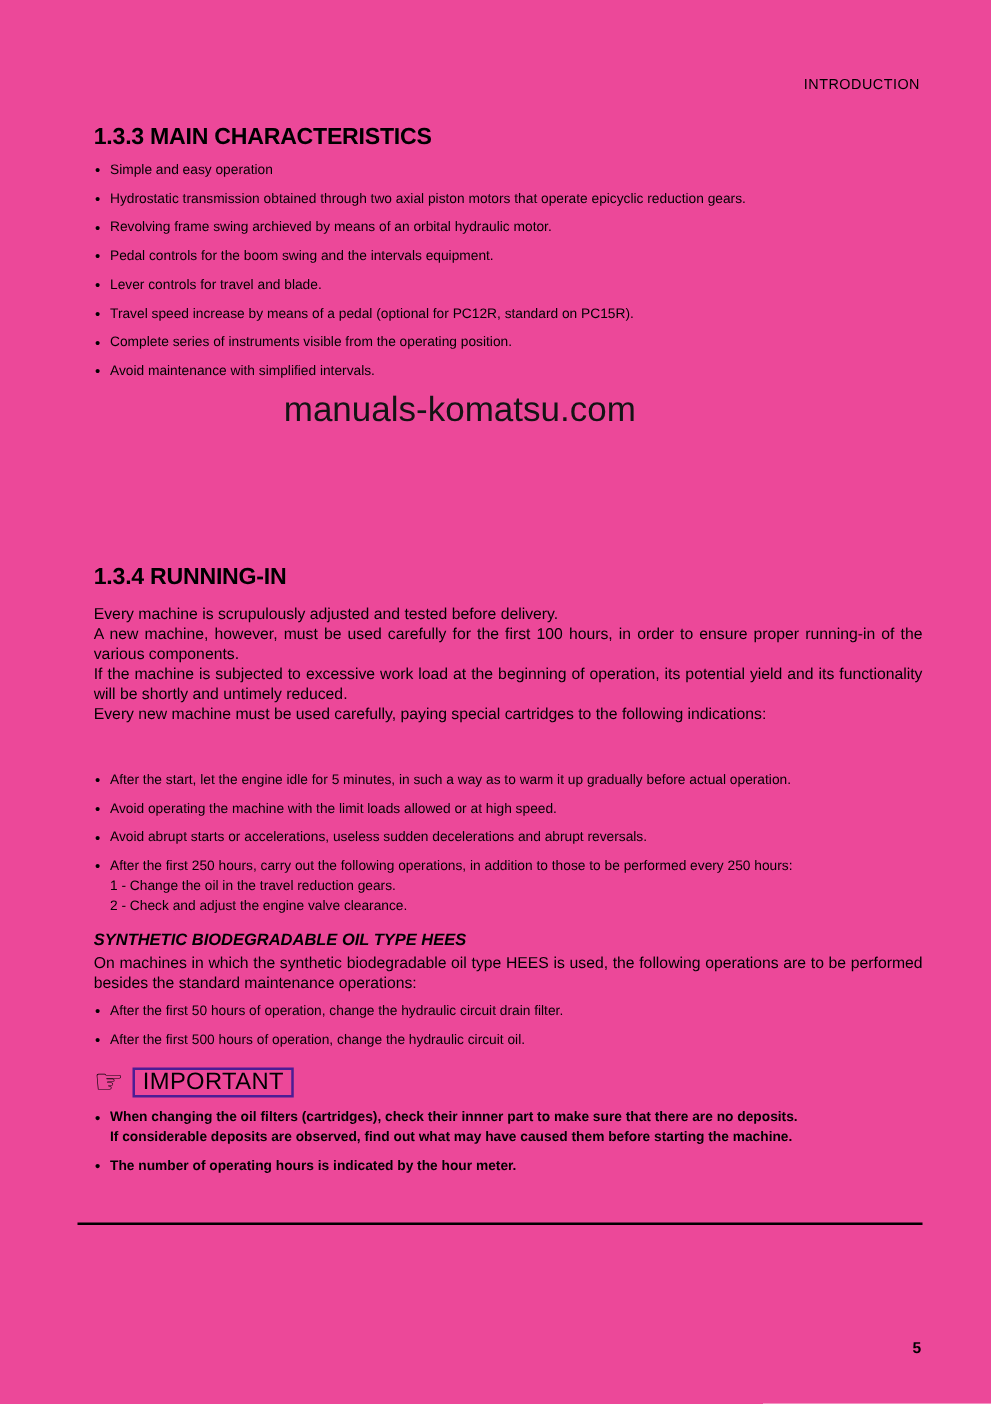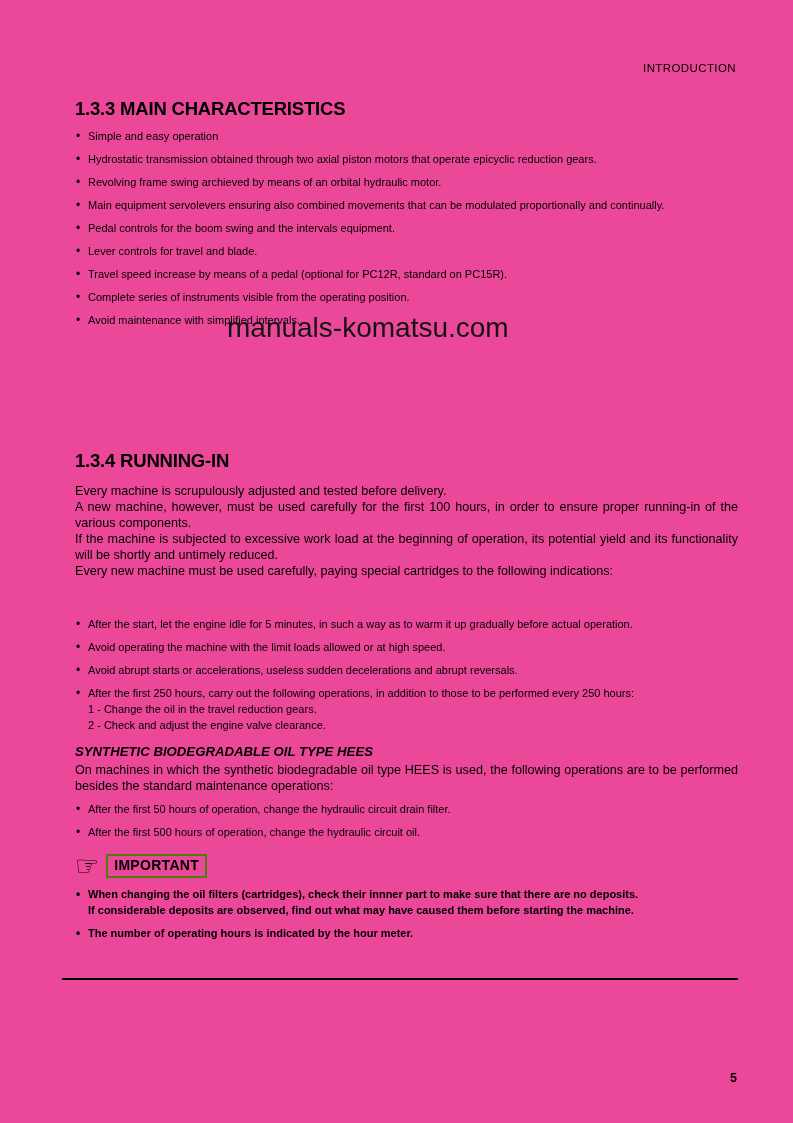--- a/index.html
+++ b/index.html
@@ -91,23 +91,23 @@
     gap: 7px;
   }
   .pos-important { top: 853px; }
   .hand {
     font-size: 27px;
     line-height: 26px;
     font-family: "DejaVu Sans", sans-serif;
   }
   .ibox {
     display: inline-block;
-    border: 2px solid #4d7c0f;
-    font-weight: 700;
-    font-size: 14px;
+    border: 2px solid #4c1d95;
+    font-weight: 400;
+    font-size: 19px;
     line-height: 17px;
     padding: 1px 6px 2px 6px;
     letter-spacing: 0.3px;
   }
 
   .rule {
     top: 978px;
     left: -13px;
     right: auto;
     width: 676px;
@@ -140,21 +140,20 @@
   <div class="running-head">INTRODUCTION</div>
 
   <div class="content">
 
     <h1 class="h1 pos-h1a">1.3.3 MAIN CHARACTERISTICS</h1>
 
     <ul class="blist pos-list1">
       <li>Simple and easy operation</li>
       <li>Hydrostatic transmission obtained through two axial piston motors that operate epicyclic reduction gears.</li>
       <li>Revolving frame swing archieved by means of an orbital hydraulic motor.</li>
-      <li>Main equipment servolevers ensuring also combined movements that can be modulated proportionally and continually.</li>
       <li>Pedal controls for the boom swing and the intervals equipment.</li>
       <li>Lever controls for travel and blade.</li>
       <li>Travel speed increase by means of a pedal (optional for PC12R, standard on PC15R).</li>
       <li>Complete series of instruments visible from the operating position.</li>
       <li>Avoid maintenance with simplified intervals.</li>
     </ul>
 
     <h1 class="h1 pos-h1b">1.3.4 RUNNING-IN</h1>
 
     <div class="paras pos-paras">

